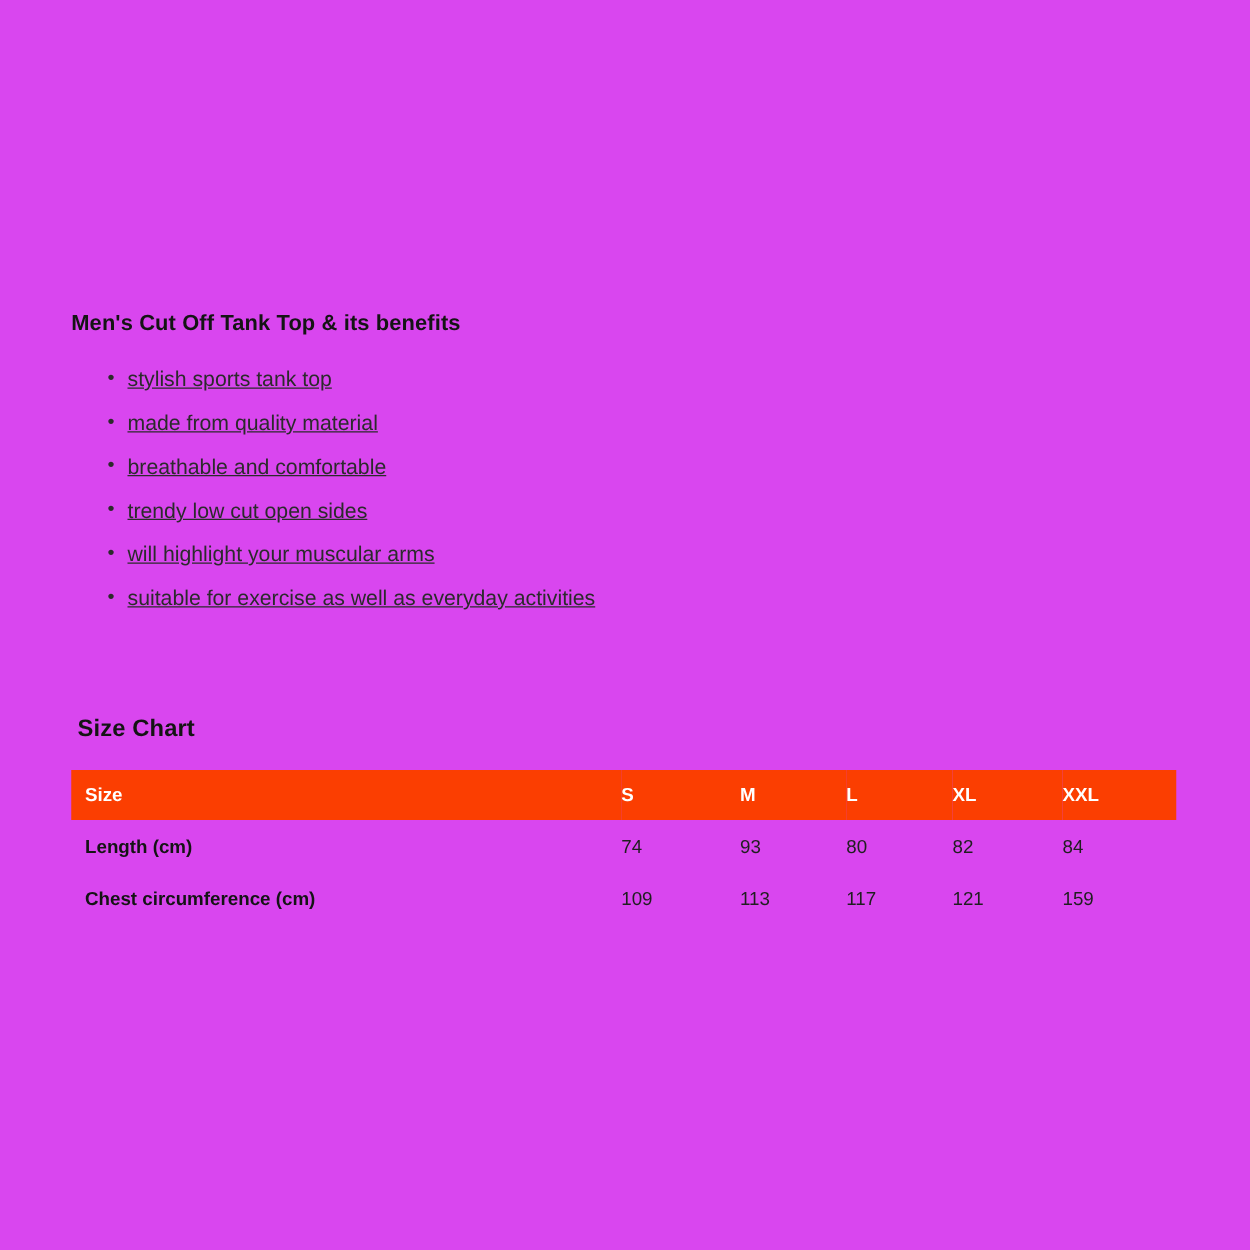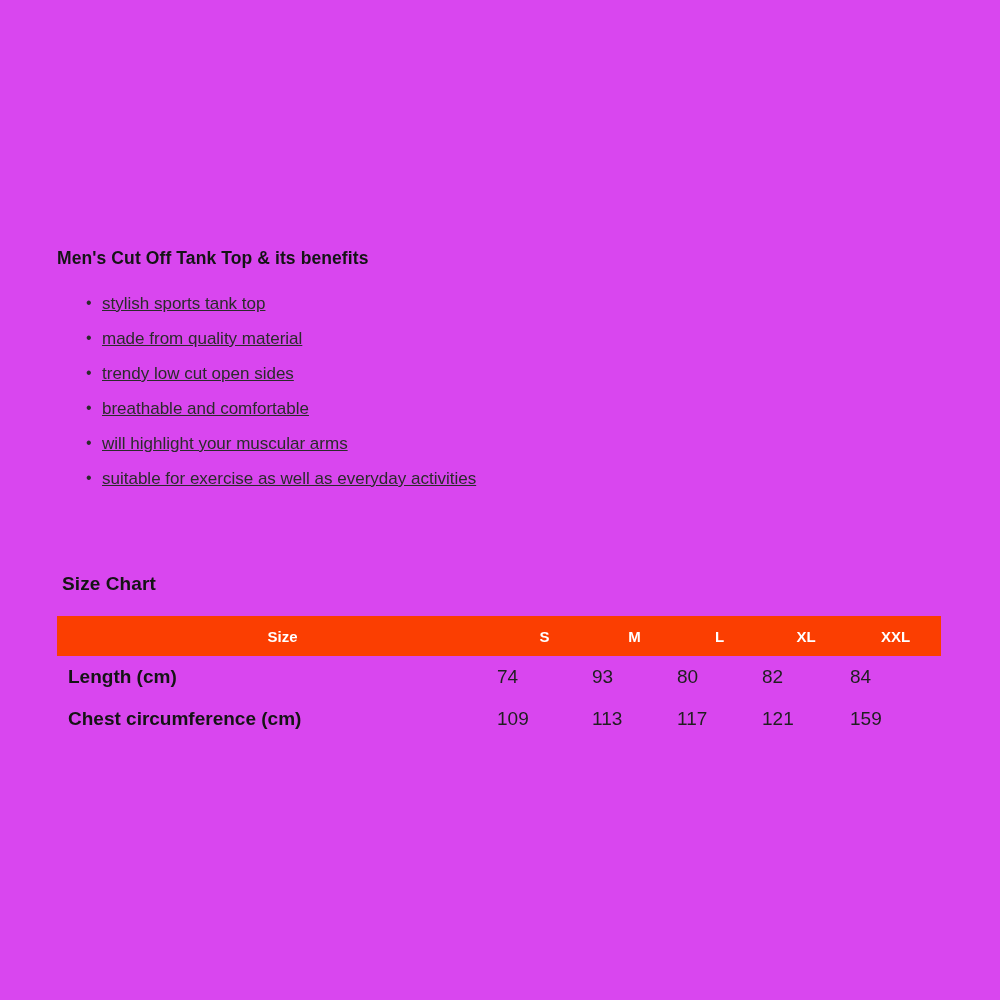--- a/index.html
+++ b/index.html
@@ -67,32 +67,32 @@
   table.size-table col.c2 { width: 85px; }
   table.size-table col.c3 { width: 85px; }
   table.size-table col.c4 { width: 88px; }
   table.size-table col.c5 { width: 91px; }
   table.size-table thead tr {
     height: 40px;
   }
   table.size-table thead th {
     font-size: 15px;
     font-weight: 700;
-    text-align: center;
+    text-align: left;
     padding: 0;
     vertical-align: middle;
   }
   table.size-table thead th.first {
     padding-left: 11px;
   }
   table.size-table tbody tr {
     height: 42px;
   }
   table.size-table tbody td {
-    font-size: 19px;
+    font-size: 15px;
     padding: 0;
     vertical-align: middle;
     color: #1f1f1f;
     margin-top: 15px;
   }
   table.size-table tbody td.row-label {
     font-weight: 700;
     padding-left: 11px;
     color: #141414;
   }
@@ -101,22 +101,22 @@
 <body>
 
 <div class="page">
   <div class="content">
 
     <h2 class="benefits-title">Men's Cut Off Tank Top &amp; its benefits</h2>
 
     <ul class="benefits-list">
       <li>stylish sports tank top</li>
       <li>made from quality material</li>
+      <li>breathable and comfortable</li>
       <li>trendy low cut open sides</li>
-      <li>breathable and comfortable</li>
       <li>will highlight your muscular arms</li>
       <li>suitable for exercise as well as everyday activities</li>
     </ul>
 
     <h2 class="size-chart-title">Size Chart</h2>
 
     <table class="size-table">
       <colgroup>
         <col class="c0">
           <col class="c1">

